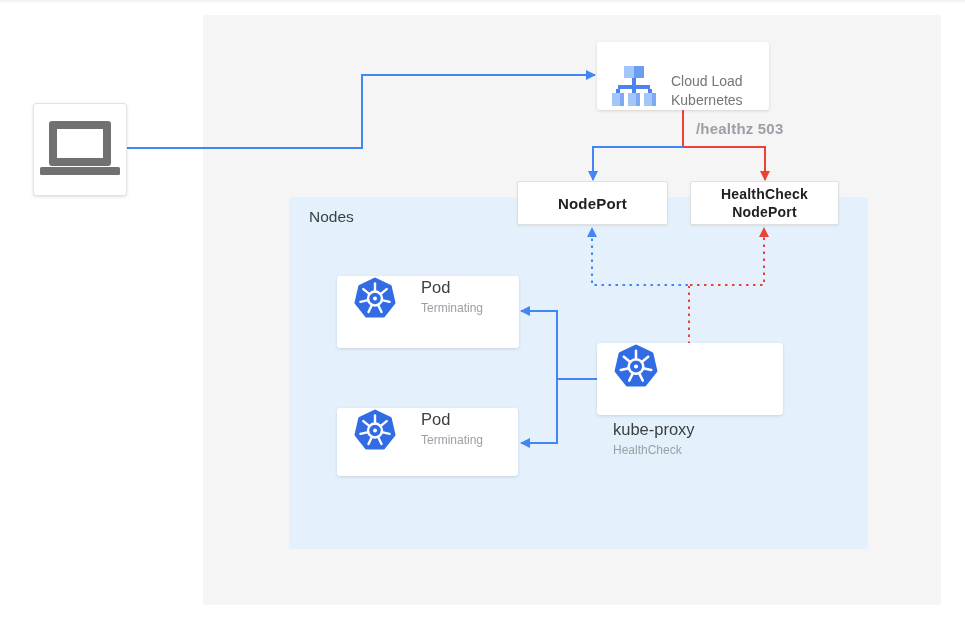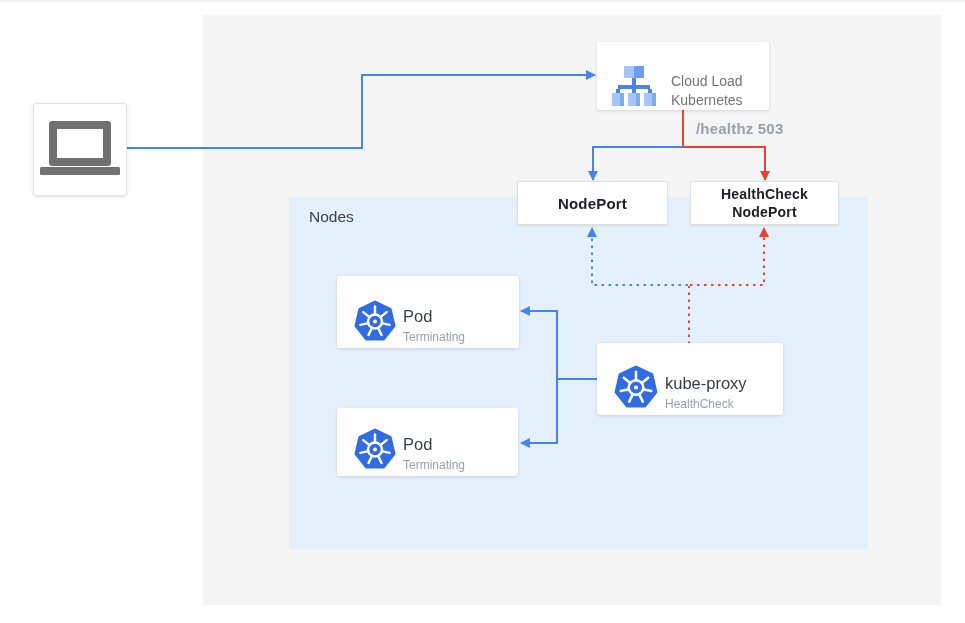--- a/index.html
+++ b/index.html
@@ -23,24 +23,24 @@
   .clb-text{font-size:14px;line-height:19px;color:#757575;}
   .healthz{position:absolute;left:696px;top:120px;font-size:15px;font-weight:bold;
            color:#9AA0A6;letter-spacing:.2px;}
   .port-box{position:absolute;top:181px;height:44px;background:#fff;border:1px solid #E0E0E0;
             box-sizing:border-box;border-radius:2px;display:flex;flex-direction:column;
             align-items:center;justify-content:center;box-shadow:0 1px 2px rgba(60,64,67,0.10);}
   .nodeport-box{left:517px;width:151px;}
   .hc-box{left:690px;width:149px;}
   .port-label{font-size:15px;font-weight:bold;color:#202124;letter-spacing:.2px;}
   .hc-line{font-size:14px;font-weight:bold;color:#202124;line-height:18px;letter-spacing:.2px;}
-  .svc-box{display:flex;align-items:flex-end;gap:6px;padding-left:16px;box-sizing:border-box;}
+  .svc-box{display:flex;align-items:flex-start;gap:24px;padding-left:16px;box-sizing:border-box;}
   .pod1{left:337px;top:276px;width:182px;height:72px;}
   .pod2{left:337px;top:408px;width:181px;height:68px;}
-  .kproxy{left:597px;top:343px;width:186px;height:72px;}
+  .kproxy{left:597px;top:343px;width:186px;height:72px;flex-direction:column;}
   .svc-title{font-size:16.5px;color:#3C4043;line-height:22px;}
   .svc-sub{font-size:12px;color:#9AA0A6;line-height:21px;}
 </style>
 </head>
 <body>
 
 <div class="stage">
 
   <div class="top-line"></div>
 

